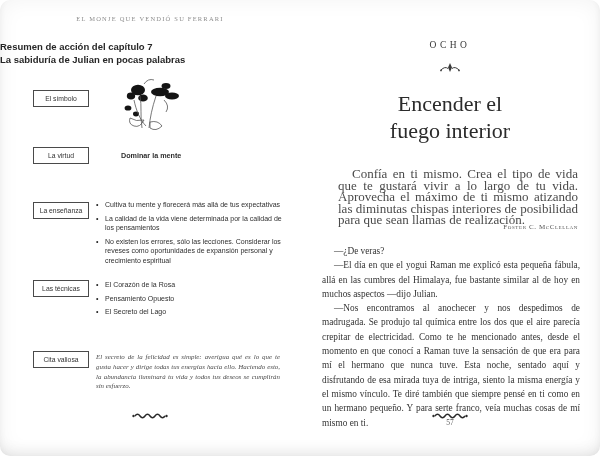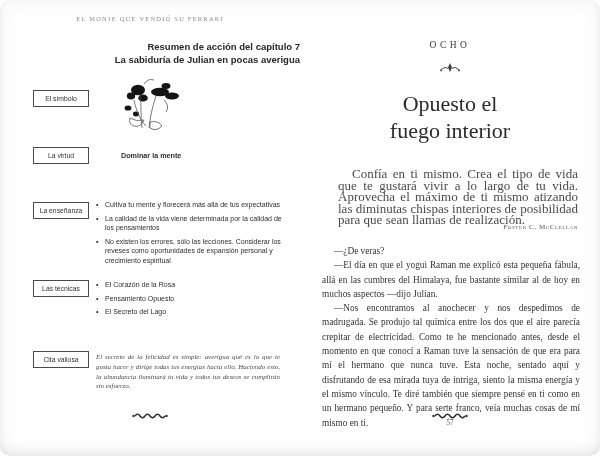--- a/index.html
+++ b/index.html
@@ -21,21 +21,21 @@
   .page-left  { left:0; font-family:"Liberation Sans", sans-serif; }
   .page-right { left:300px; }
 
   
   .running-head {
     position:absolute; top:15px; left:0; width:300px; text-align:center;
     font-family:"Liberation Serif", serif; font-variant:small-caps;
     font-size:6.5px; letter-spacing:1.2px; color:#8d8d8d;
   }
   .summary-title {
-    position:absolute; top:40px; left:0; width:300px; text-align:right;
+    position:absolute; top:40px; left:0; width:300px; text-align:left;
     font-size:9.5px; font-weight:bold; color:#272727; line-height:13px;
   }
   .label-box {
     position:absolute; left:33px; width:56px;
     border:1px solid #4a4a4a; background:#fff;
     font-size:6.8px; color:#333; text-align:center; padding:4px 2px;
   }
   .row-text { position:absolute; color:#2e2e2e;padding-left:7px; }
   .virtue-text { top:151px; left:114px; font-size:7.2px; font-weight:600; }
   .bullets { position:absolute; left:96px; width:192px; list-style:none; }
@@ -90,21 +90,21 @@
 <body>
 
 <div class="spread">
 
   <div class="page page-left">
 
     <div class="running-head">EL MONJE QUE VENDIÓ SU FERRARI</div>
 
     <div class="summary-title">
       <div>Resumen de acción del capítulo 7</div>
-      <div>La sabiduría de Julian en pocas averigua</div>
+      <div>La sabiduría de Julian en pocas palabras</div>
     </div>
 
     <div class="label-box" style="top:90px">El símbolo</div>
     <span class="symbol-illustration">
       <svg width="78" height="62" viewBox="0 0 78 62">
         <g fill="#141414">
           <ellipse cx="22" cy="16" rx="7" ry="5.2"></ellipse>
           <ellipse cx="15" cy="22" rx="4.2" ry="3.4"></ellipse>
           <ellipse cx="27" cy="24" rx="4.8" ry="3.6"></ellipse>
           <ellipse cx="44" cy="18" rx="9" ry="4.2"></ellipse>
@@ -161,21 +161,21 @@
     <div class="fleuron">
       <svg width="22" height="11" viewBox="0 0 22 11">
         <path d="M11 1 L13 5.5 L11 10 L9 5.5 Z" fill="#3a3a3a"></path>
         <path d="M2 8 Q6 4 9 6.5 M20 8 Q16 4 13 6.5" fill="none" stroke="#3a3a3a" stroke-width="1"></path>
         <circle cx="2" cy="8.4" r="0.9" fill="#3a3a3a"></circle>
         <circle cx="20" cy="8.4" r="0.9" fill="#3a3a3a"></circle>
       </svg>
     </div>
 
     <h1 class="chapter-title">
-      <div>Opuesto el</div>
+      <div>Encender el</div>
       <div>fuego interior</div>
     </h1>
 
     <div class="epigraph">Confía en ti mismo. Crea el tipo de vida que te gustará vivir a lo largo de tu vida. Aprovecha el máximo de ti mismo atizando las diminutas chispas interiores de posibilidad para que sean llamas de realización.</div>
 
     <div class="epigraph-attribution">Foster C. McClellan</div>
 
     <div class="body-text">
       <p>—¿De veras?</p>
       <p>—El día en que el yogui Raman me explicó esta pequeña fábula, allá en las cumbres del Himalaya, fue bastante similar al de hoy en muchos aspectos —dijo Julian.</p>

